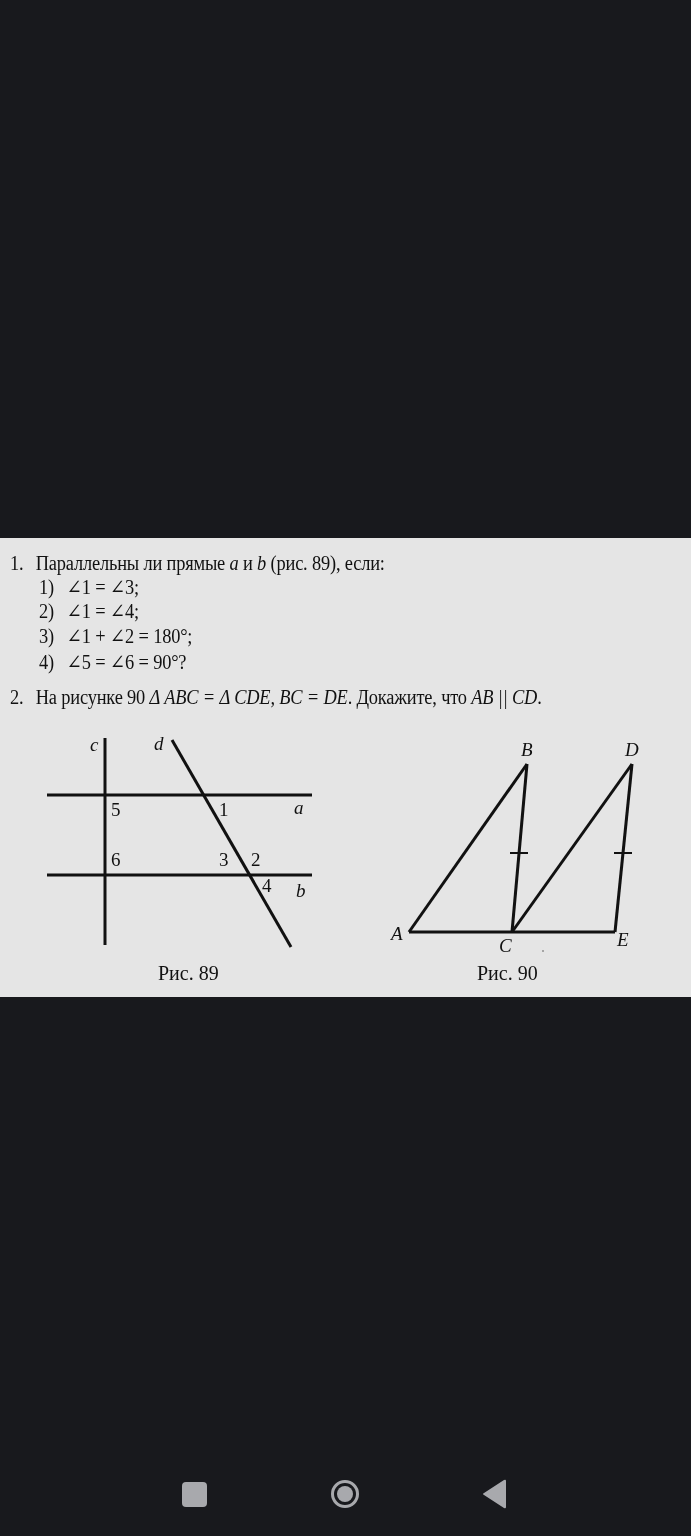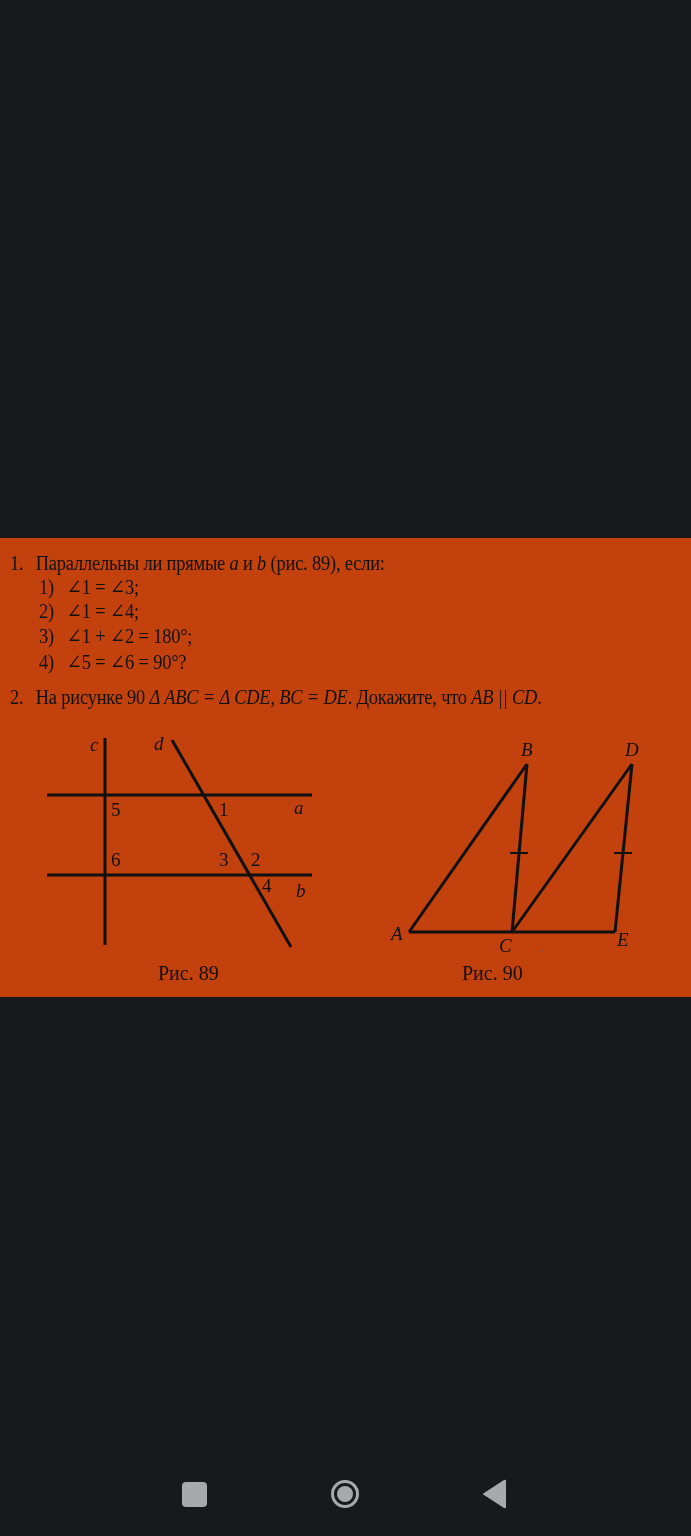--- a/index.html
+++ b/index.html
@@ -8,21 +8,21 @@
       background: #18191d;
       position: relative;
       overflow: hidden;
       font-family: "Liberation Serif", "DejaVu Serif", serif;
     }
     .viewer {
       position: absolute; left: 0; top: 0; width: 691px; height: 1536px;
     }
     .page {
       position: absolute; left: 0; top: 538px; width: 691px; height: 459px;
-      background: #c2410c;
+      background: #e5e5e5;
       color: #111;
     }
     .line {
       position: absolute;
       font-size: 20px;
       line-height: 24px;
       white-space: nowrap;
       letter-spacing: -0.2px;
       transform: scaleX(0.92);
       transform-origin: left center;
@@ -122,21 +122,21 @@
 
         <line x1="510" y1="315" x2="528" y2="315" stroke="#111" stroke-width="2"></line>
         <line x1="614" y1="315" x2="632" y2="315" stroke="#111" stroke-width="2"></line>
         <circle cx="543" cy="413" r="0.8" fill="#555"></circle>
       </svg>
       <div class="lbl it" style="left:521px; top:202px;">B</div>
       <div class="lbl it" style="left:625px; top:202px;">D</div>
       <div class="lbl it" style="left:391px; top:386px;">A</div>
       <div class="lbl it" style="left:499px; top:398px;">C</div>
       <div class="lbl it" style="left:617px; top:392px;">E</div>
-      <div class="caption" style="left:462px; top:424px;">Рис. 90</div>
+      <div class="caption" style="left:477px; top:424px;">Рис. 90</div>
     </div>
   </div>
 </div>
 
 <div class="navbar">
   <div class="nav-btn" style="left:174px;">
     <div class="recents-icon"></div>
   </div>
   <div class="nav-btn" style="left:325px;">
     <div class="home-icon">

